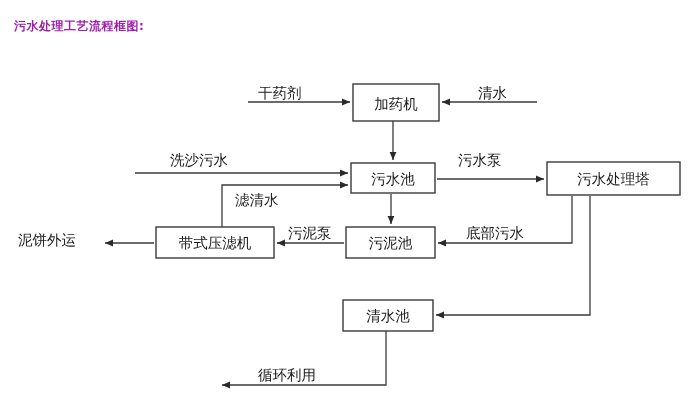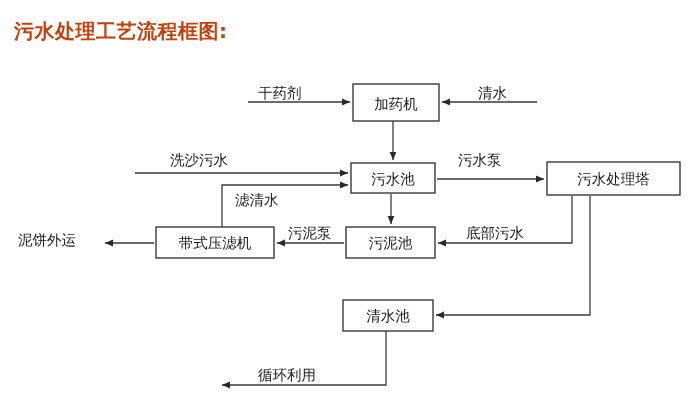--- a/index.html
+++ b/index.html
@@ -17,23 +17,23 @@
   #diagram-root {
     position: relative;
     width: 700px;
     height: 420px;
     background: #ffffff;
   }
   .title {
     position: absolute;
     left: 14px;
     top: 18px;
-    font-size: 20px;
+    font-size: 12px;
     font-weight: bold;
-    color: #c2410c;
+    color: #a21caf;
     letter-spacing: 0.5px;
     white-space: nowrap;
   }
   svg.flow {
     position: absolute;
     left: 0;
     top: 0;
     width: 700px;
     height: 420px;
   }

